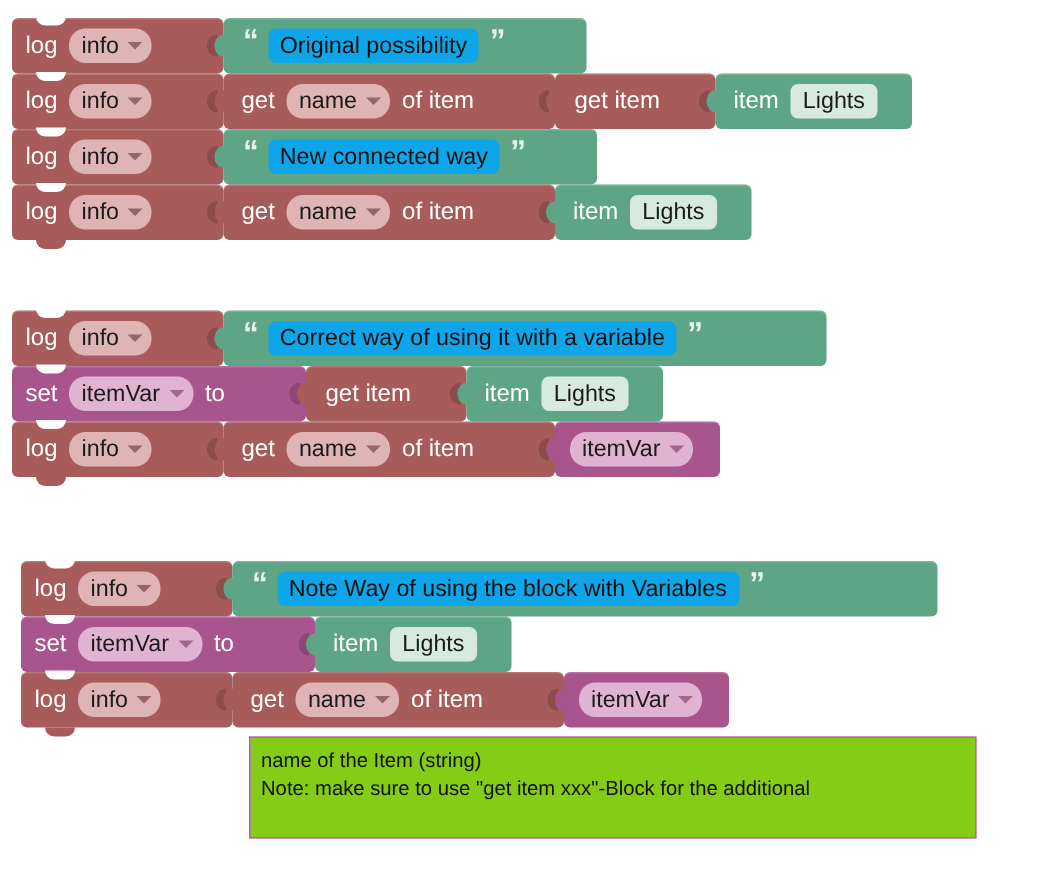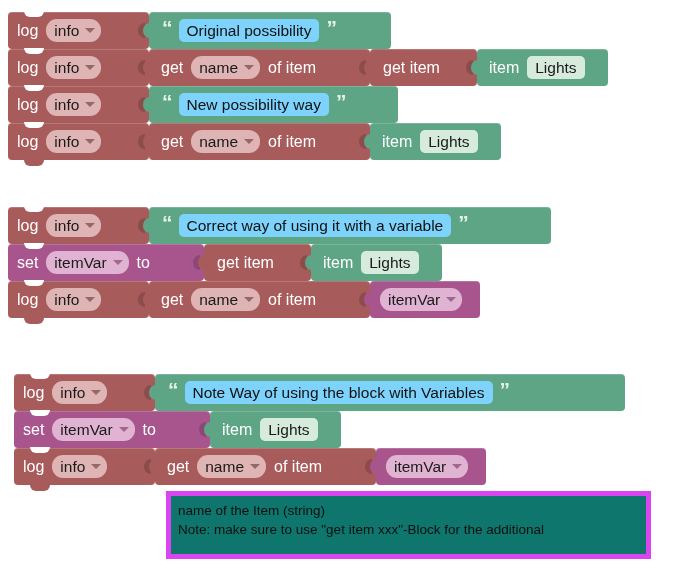--- a/index.html
+++ b/index.html
@@ -67,40 +67,40 @@
     display:inline-flex;align-items:center;
     height:23px;padding:0 8px;margin:0 3px;
     border-radius:11px;
     color:#1a1a1a;font-size:15.5px;
     box-sizing:border-box;
   }
   .fld.drop{padding-right:6px;}
   .f-red   {background:#dfb4b4;justify-content:center;}
   .f-green {background:#d7ebdd;border-radius:5px;}
   .f-purple{background:#e0b3d2;}
-  .f-text  {background:#7dd3fc;border-radius:5px;color:#111;}
+  .f-text  {background:#0ea5e9;border-radius:5px;color:#111;}
   .caret{
     display:inline-block;margin-left:6px;
     width:0;height:0;
     border-left:5px solid transparent;border-right:5px solid transparent;
     border-top:5px solid rgba(90,40,40,.55);
   }
   .caret.p{border-top-color:rgba(110,40,90,.55);}
   .quote{
     color:#e8f2ec;font-size:21px;font-weight:bold;
     padding:0 4px;line-height:1;position:relative;top:-3px;
     letter-spacing:-1px;
   }
 
   
   #tooltip{
     position:absolute;
     box-sizing:border-box;
-    background:#0f766e;
-    border:5px solid #d946ef;
+    background:#84cc16;
+    border:1px solid #d946ef;
     color:#101010;
     font-size:13.5px;
     line-height:19px;
     padding:5px 7px;
   }
   #tooltip div{white-space:nowrap;}
 </style>
 </head>
 <body>
 
@@ -156,21 +156,21 @@
       <div class="blk stmt c-red" style="left:0;width:141px;">
         <span class="lbl" style="padding-left:9px;">log</span>
         <span class="fld drop f-red">
           <span>info</span>
           <i class="caret"></i>
         </span>
         <span class="socket" style="right:4px;"></span>
       </div>
       <div class="blk val c-green" style="left:141px;width:249px;">
         <span class="quote" style="margin-left:9px;">“</span>
-        <span class="fld f-text">New possibility way</span>
+        <span class="fld f-text">New connected way</span>
         <span class="quote">”</span>
       </div>
     </div>
 
     <div class="row">
       <div class="blk stmt c-red" style="left:0;width:141px;">
         <span class="lbl" style="padding-left:9px;">log</span>
         <span class="fld drop f-red">
           <span>info</span>
           <i class="caret"></i>

